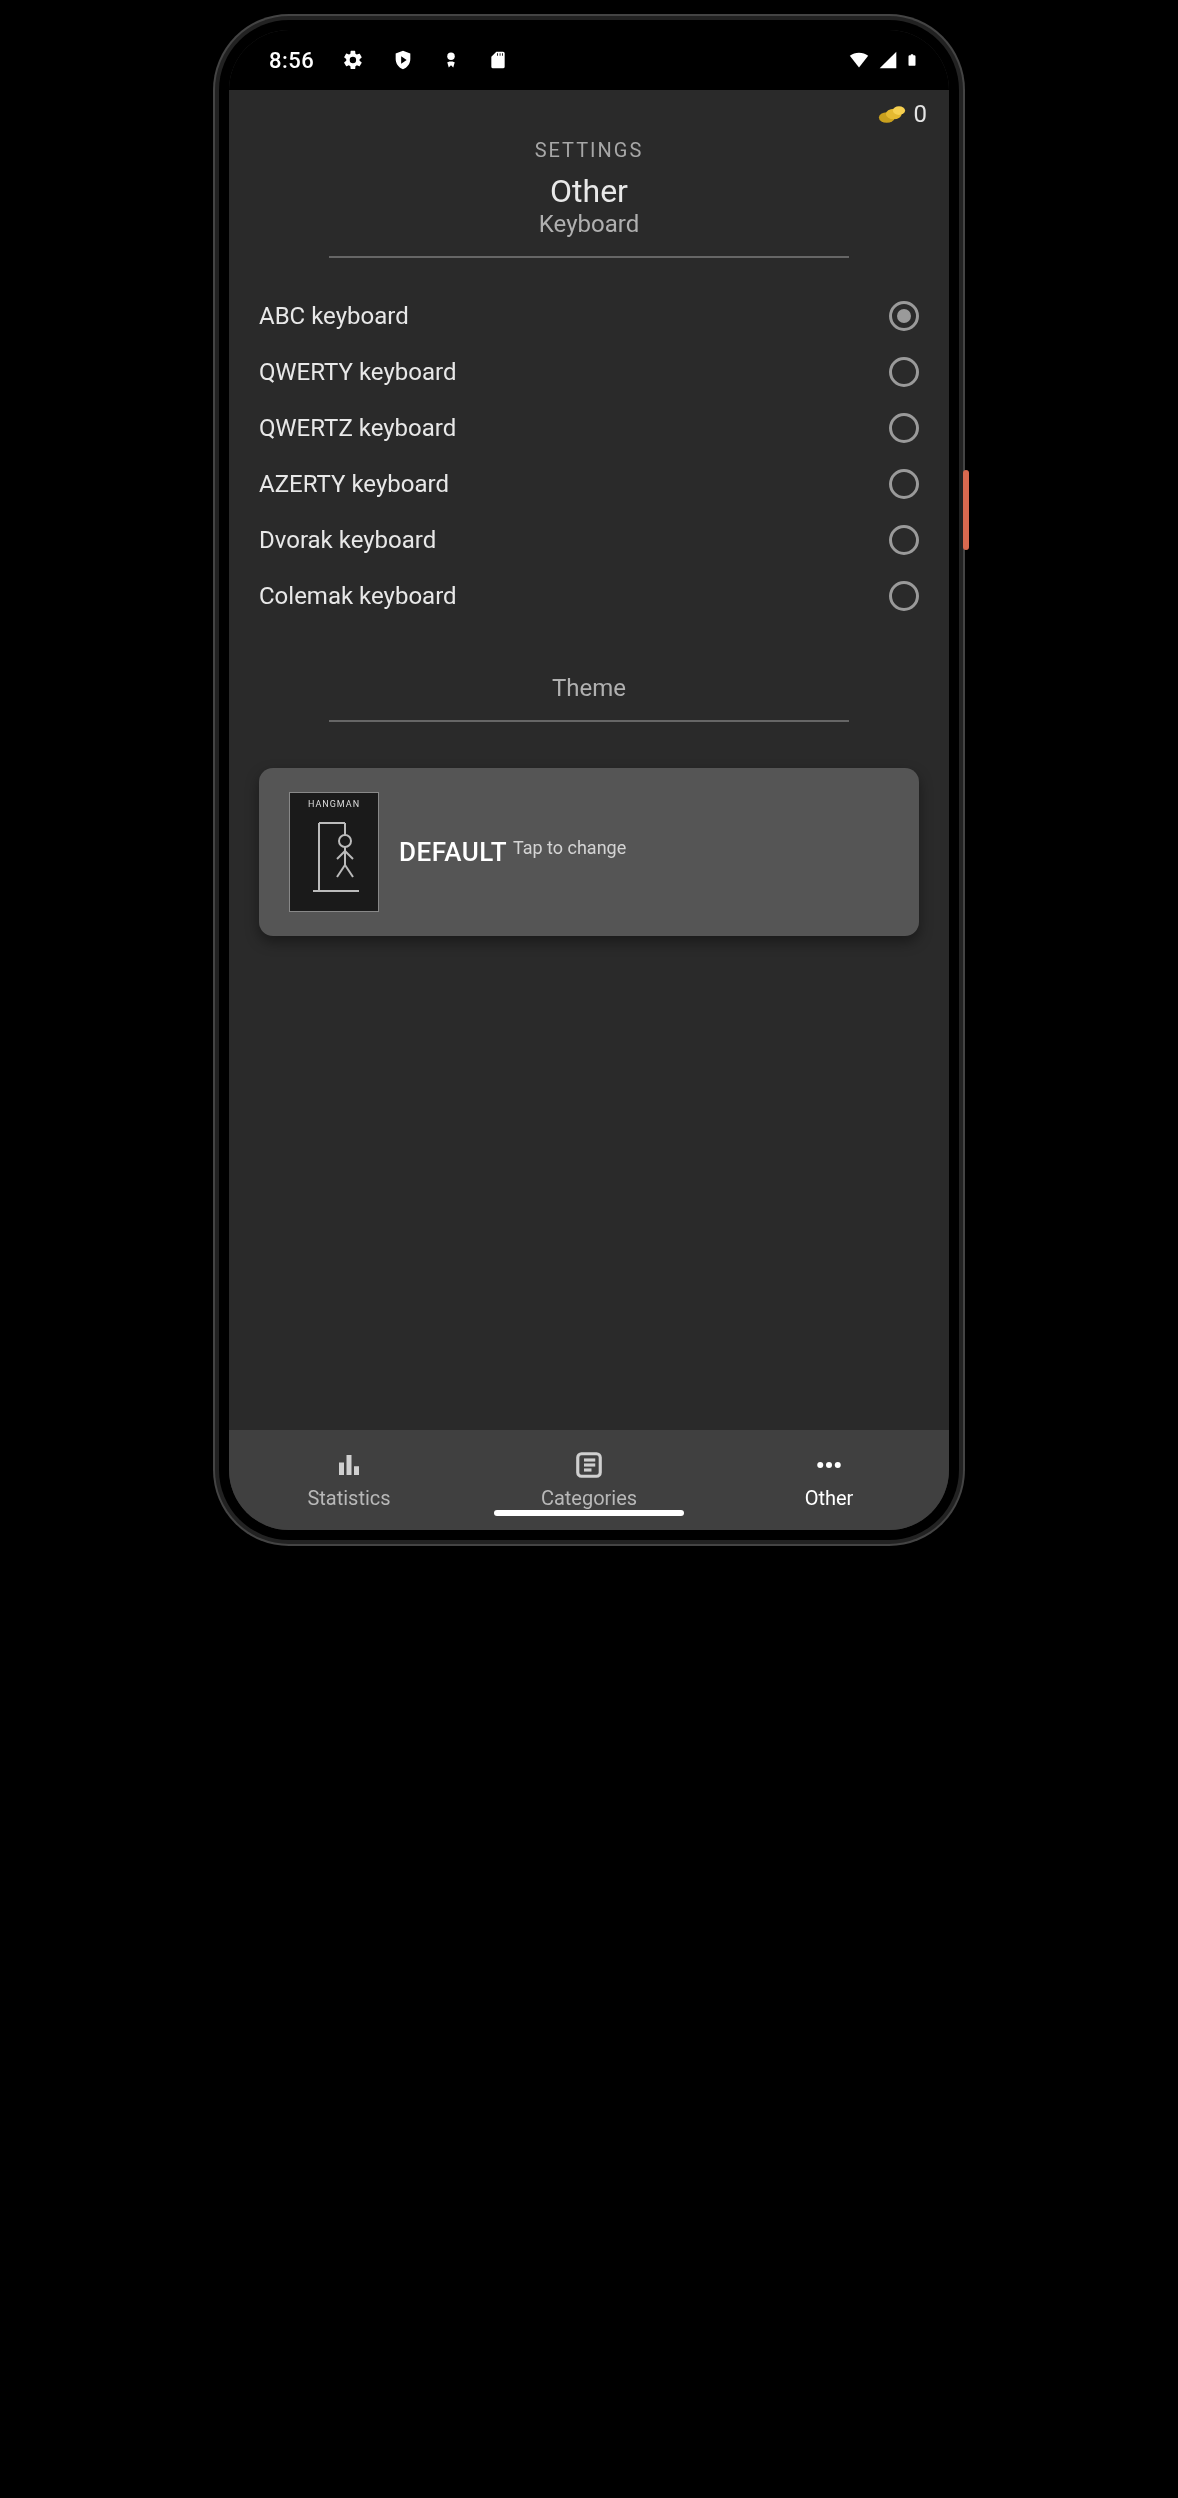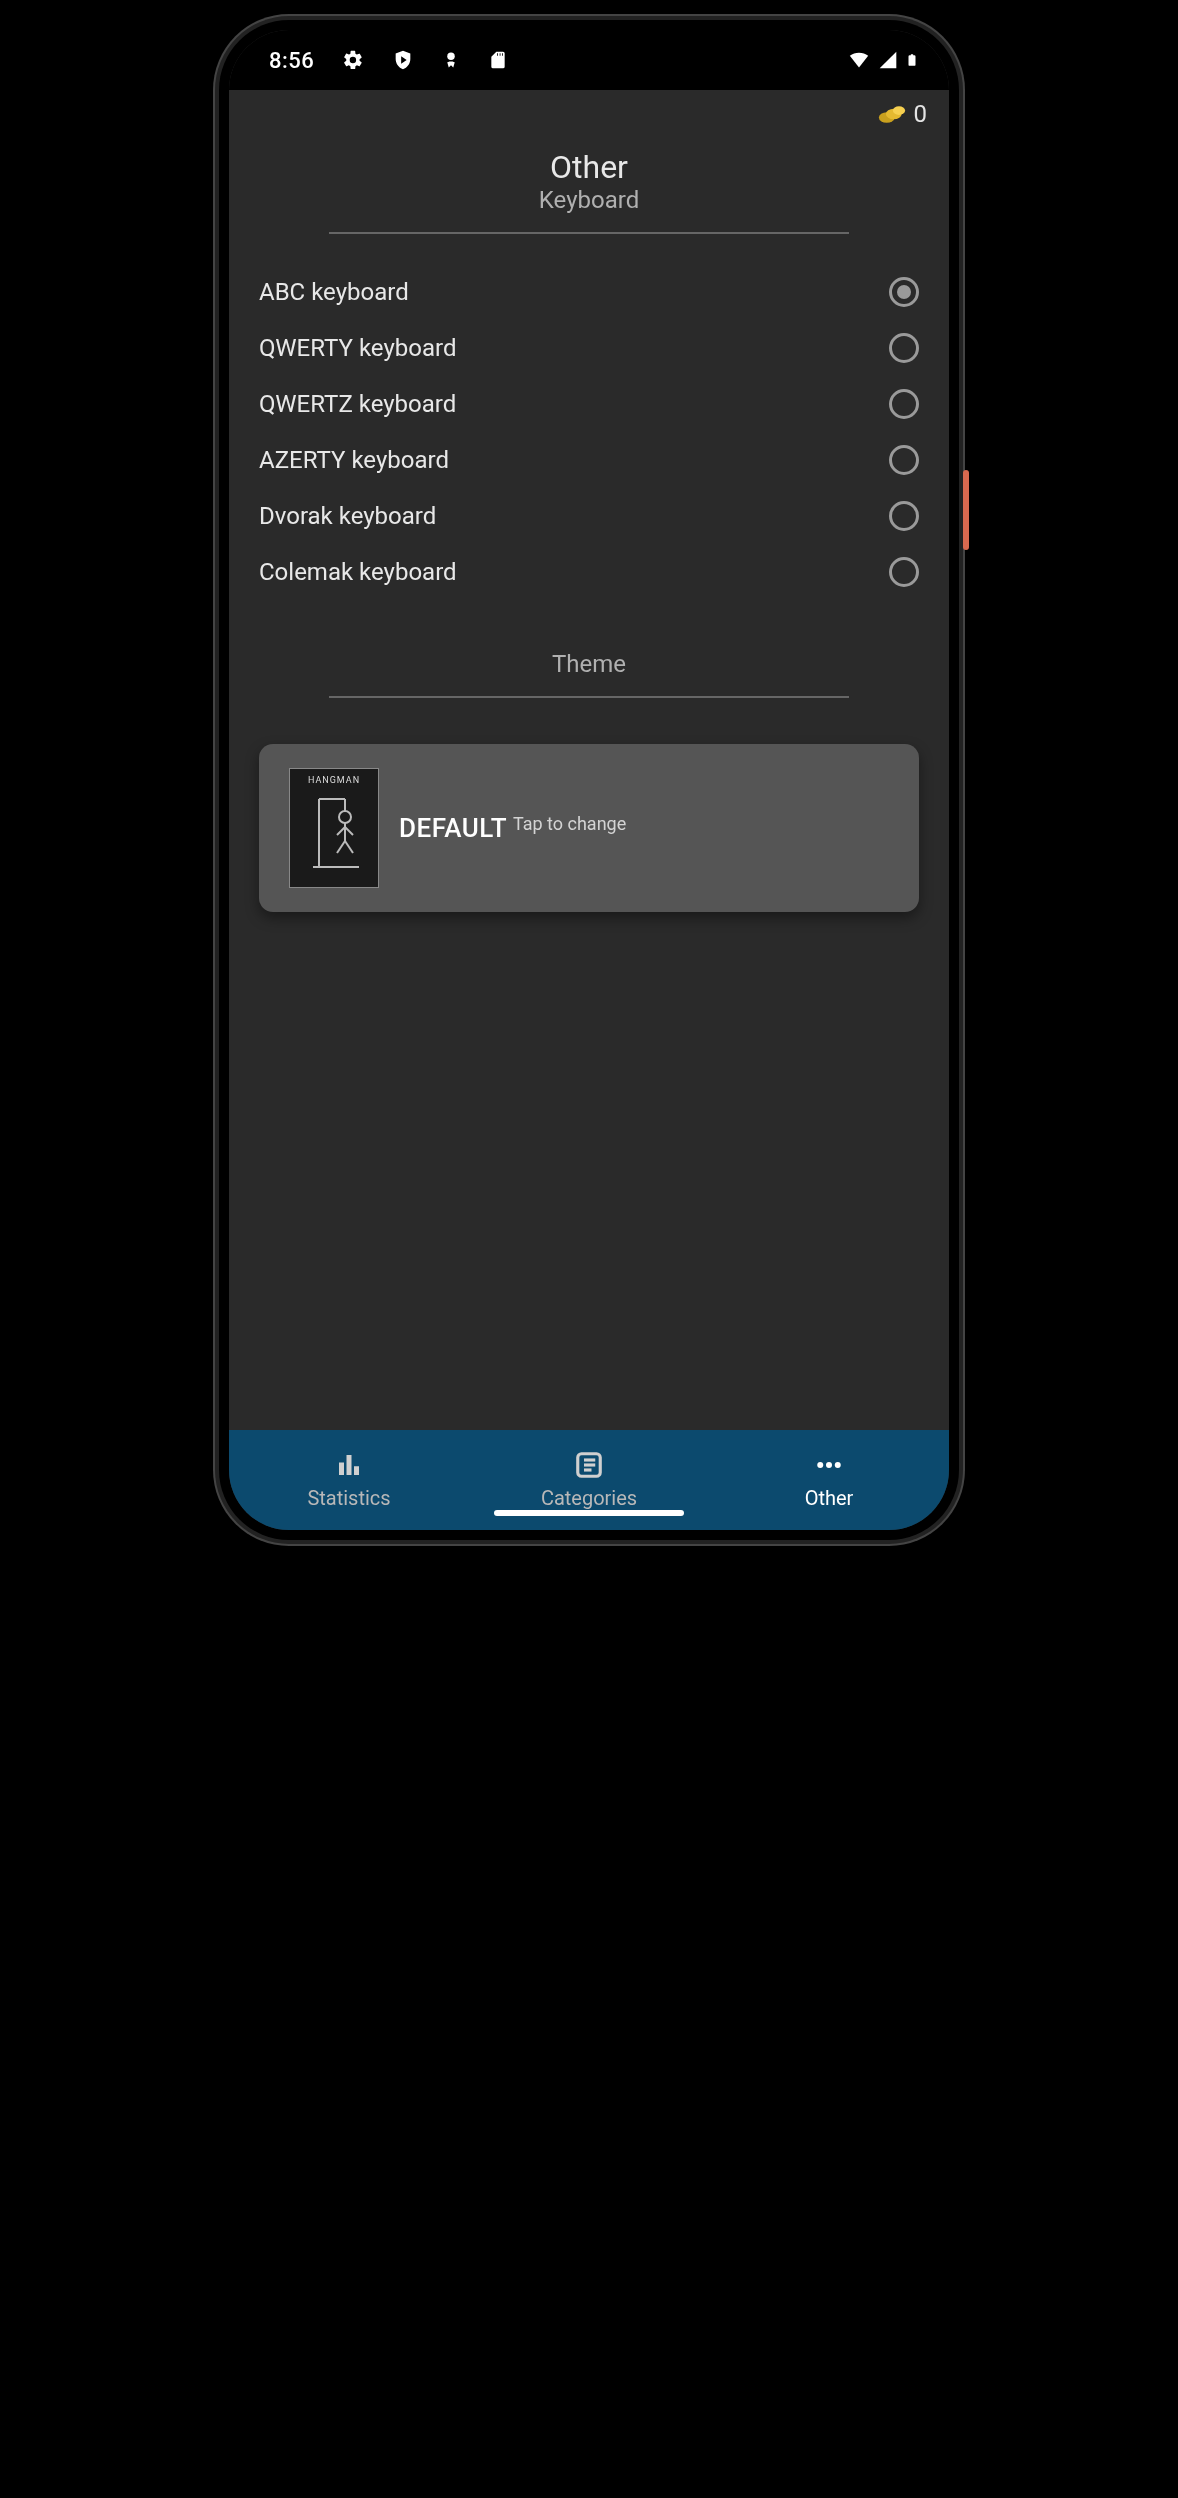--- a/index.html
+++ b/index.html
@@ -147,21 +147,21 @@
     position: relative;
     display:flex; flex-direction:column; align-items:center;
     padding-top:6px;
   }
   .theme-thumb-title { color:#ddd; font-size:9px; letter-spacing:1px; filter:blur(0.6px); }
   .theme-text { display:flex; flex-direction:row; gap:6px; }
   .theme-name { color:#fff; font-size:26px; font-weight:500; letter-spacing:0.5px; }
   .theme-hint { color:#d4d4d4; font-size:18px; }
 
   .bottom-nav {
-    background: #0c4a6e;
+    background: #404040;
     display: flex;
     height: 100px;
   }
   .nav-item {
     flex: 1;
     display: flex;
     flex-direction: column;
     align-items: center;
     justify-content: center;
     gap: 6px;
@@ -238,20 +238,21 @@
           <svg width="28" height="22" viewBox="0 0 32 24">
               <ellipse cx="10" cy="16" rx="9" ry="6" fill="#c9a01e"></ellipse>
               <ellipse cx="18" cy="12" rx="9" ry="6" fill="#e4b930"></ellipse>
               <ellipse cx="24" cy="8" rx="7" ry="5" fill="#f6d050"></ellipse>
             </svg>
         </span>
         <span>0</span>
       </div>
 
       <div class="header">
+        <div class="header-eyebrow">SETTINGS</div>
         <div class="header-title">Other</div>
       </div>
 
       <div class="section-header">Keyboard</div>
       <div class="section-rule"></div>
 
       <div class="options">
         <div class="option-row">
           <span class="option-label">ABC keyboard</span>
           <span class="radio selected"></span>

